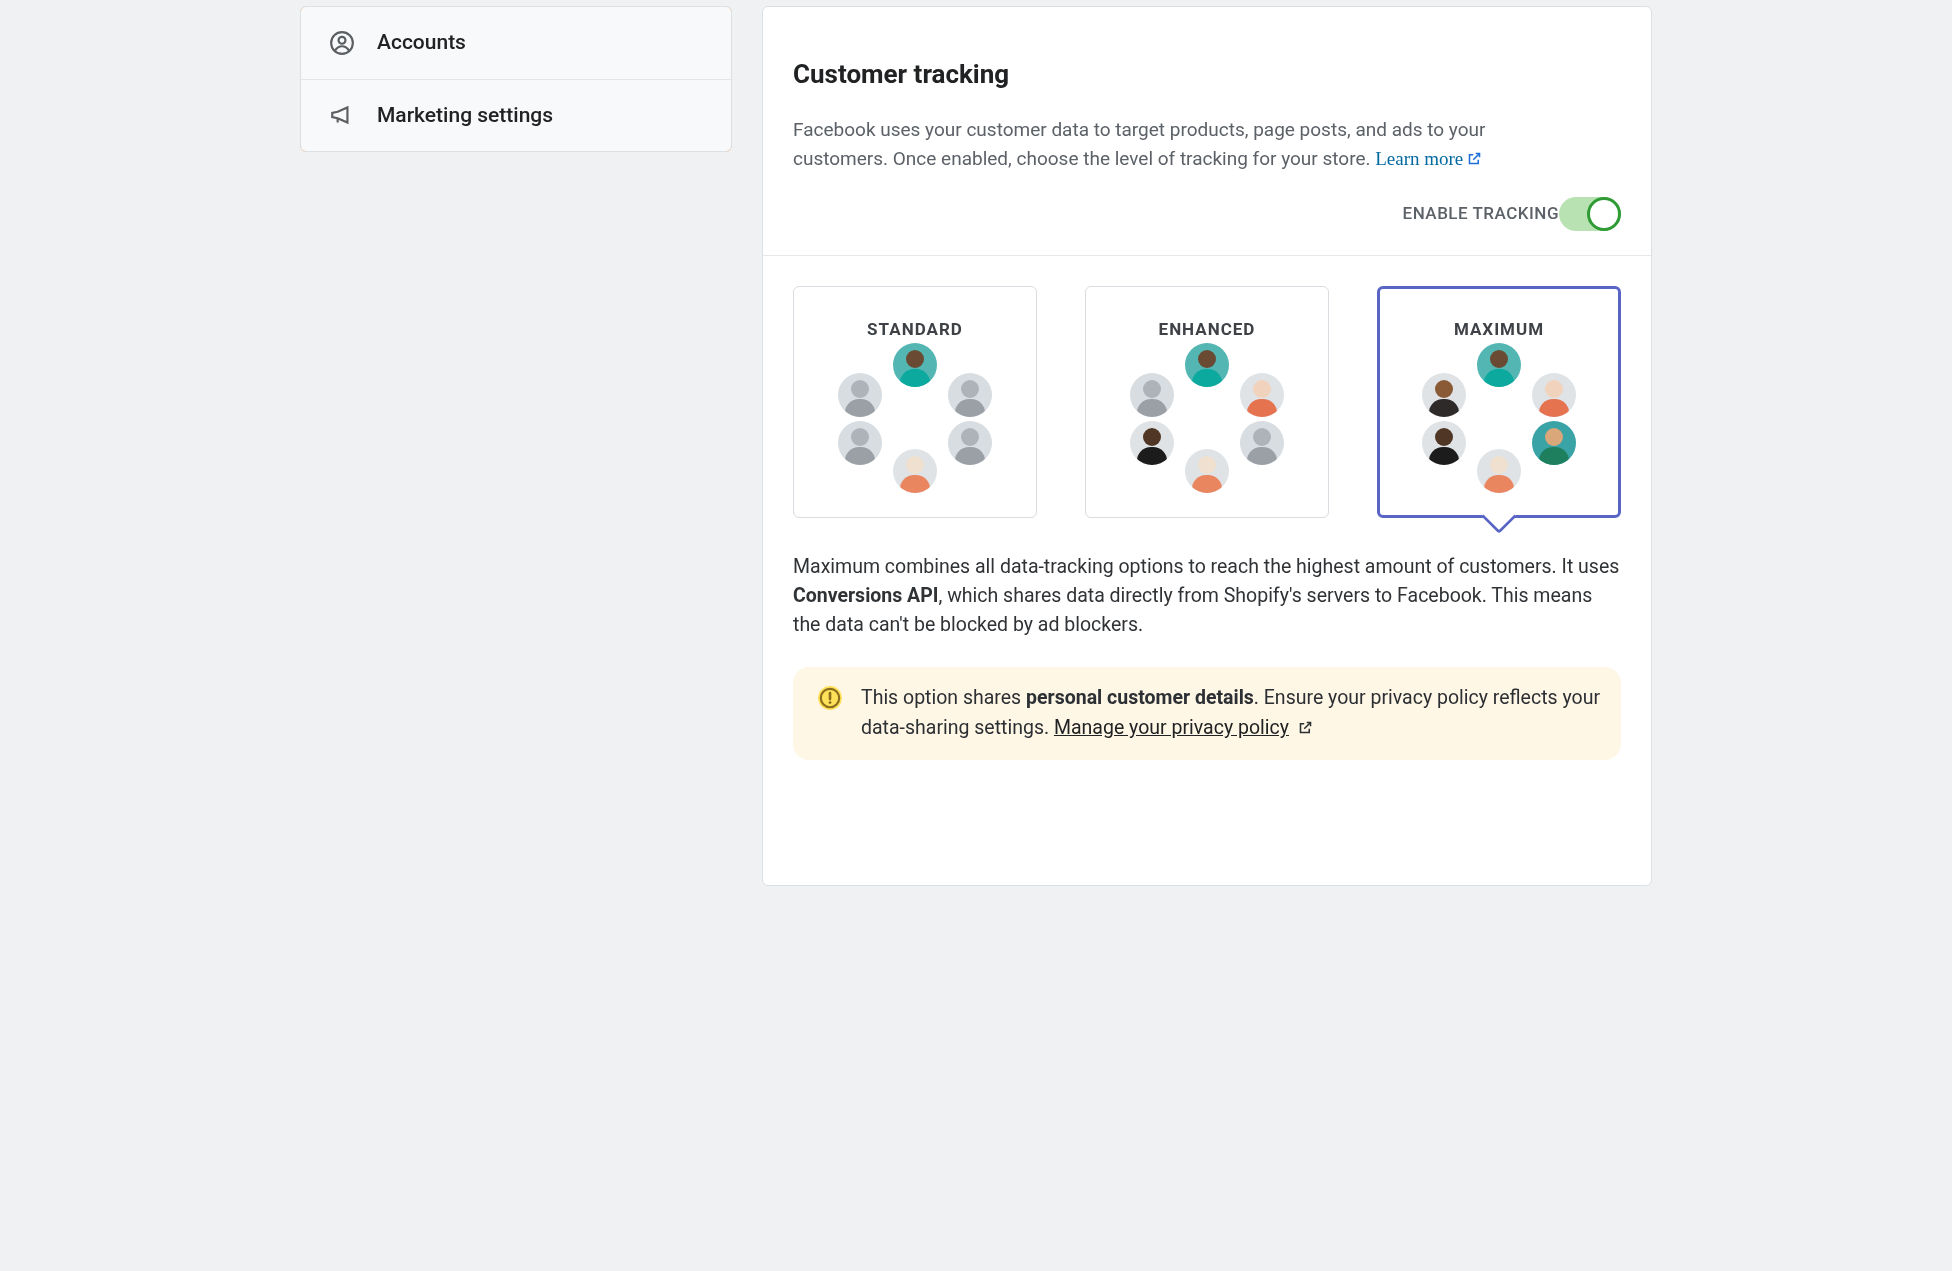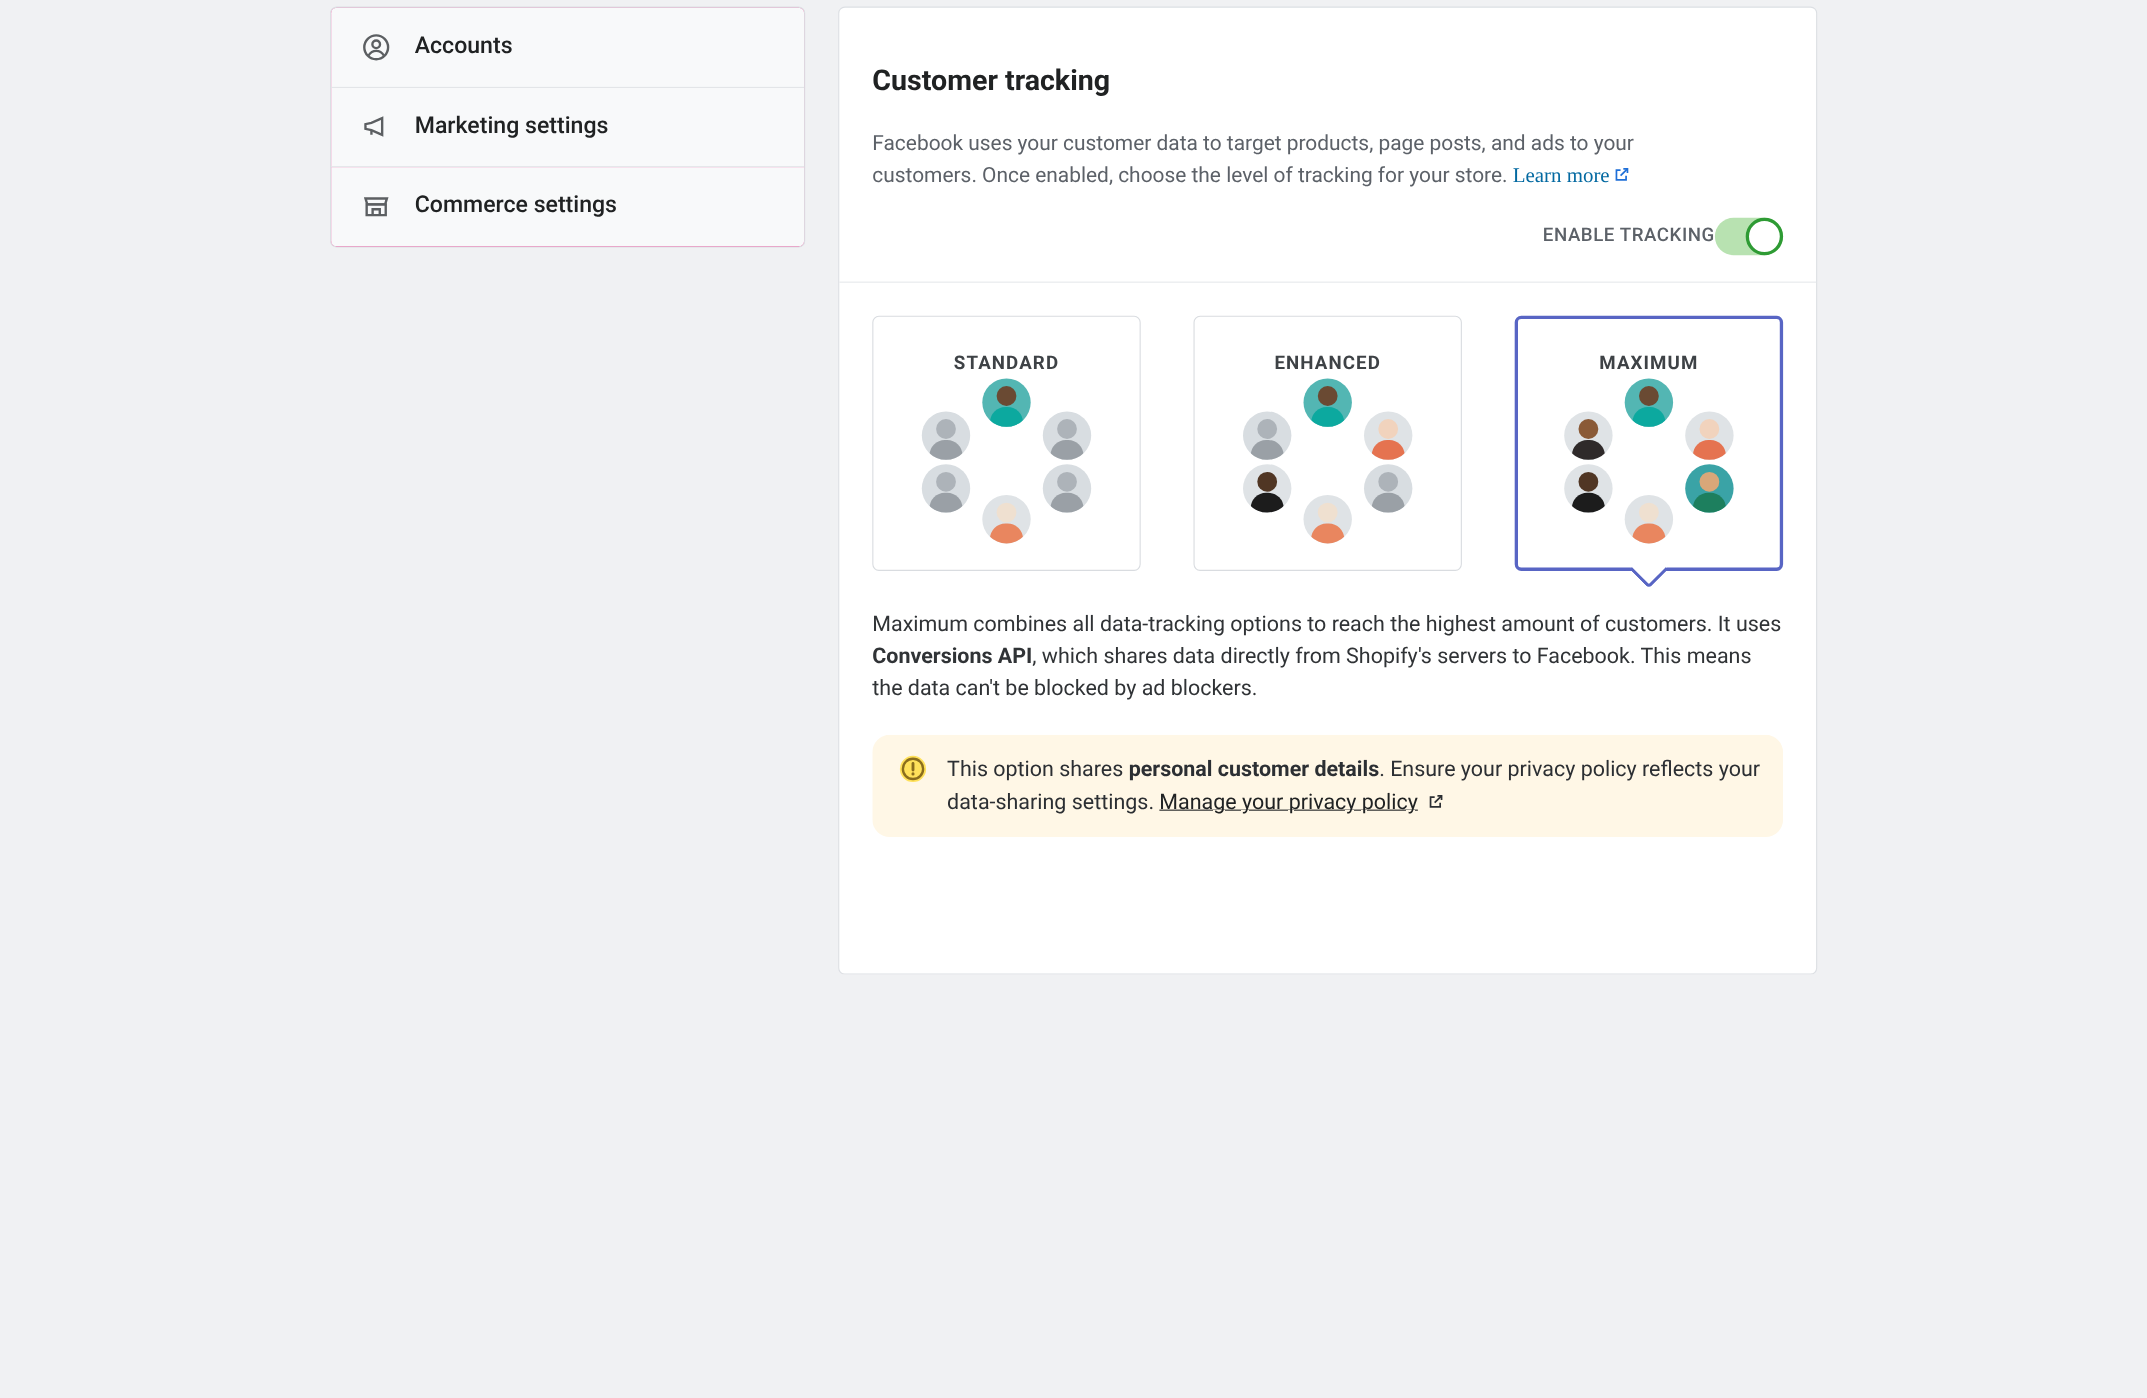--- a/index.html
+++ b/index.html
@@ -14,21 +14,21 @@
     width: 1352px;
     margin: 0 auto;
     display: flex;
     gap: 30px;
     padding-top: 6px;
     align-items: flex-start;
   }
   
   .sidebar {
     width: 432px;
-    background: #ec4899;
+    background: #fdba74;
     border: 1px solid #dcdfe3;
     border-radius: 6px;
     overflow: hidden;
     flex-shrink: 0;
   }
   .sidebar-item {
     display: flex;
     align-items: center;
     gap: 22px;
     padding: 20px 28px;
@@ -168,30 +168,20 @@
     <div class="sidebar-item">
       <span class="icon">
         <svg viewBox="0 0 24 24">
             <path d="M3 10v4l5 1 9 4V5l-9 4-5 1z"></path>
             <path d="M8 15v4"></path>
           </svg>
       </span>
       <span>Marketing settings</span>
     </div>
 
-    <div class="sidebar-item">
-      <span class="icon">
-        <svg viewBox="0 0 24 24">
-            <path d="M4 10h16v9H4z"></path>
-            <path d="M3 5h18l-1.5 5h-15z"></path>
-            <path d="M9 19v-5h6v5"></path>
-          </svg>
-      </span>
-      <span>Commerce settings</span>
-    </div>
 
 
   </nav>
 
   <main class="main">
 
     <div class="section">
       <h2>Customer tracking</h2>
       <p class="desc">
         <span>Facebook uses your customer data to target products, page posts, and ads to your customers. Once enabled, choose the level of tracking for your store. </span><a href="#" class="link"><span>Learn more</span><span class="external-icon"><svg viewBox="0 0 24 24" width="15" height="15" stroke="#1f6fd8" stroke-width="2.5" fill="none">

